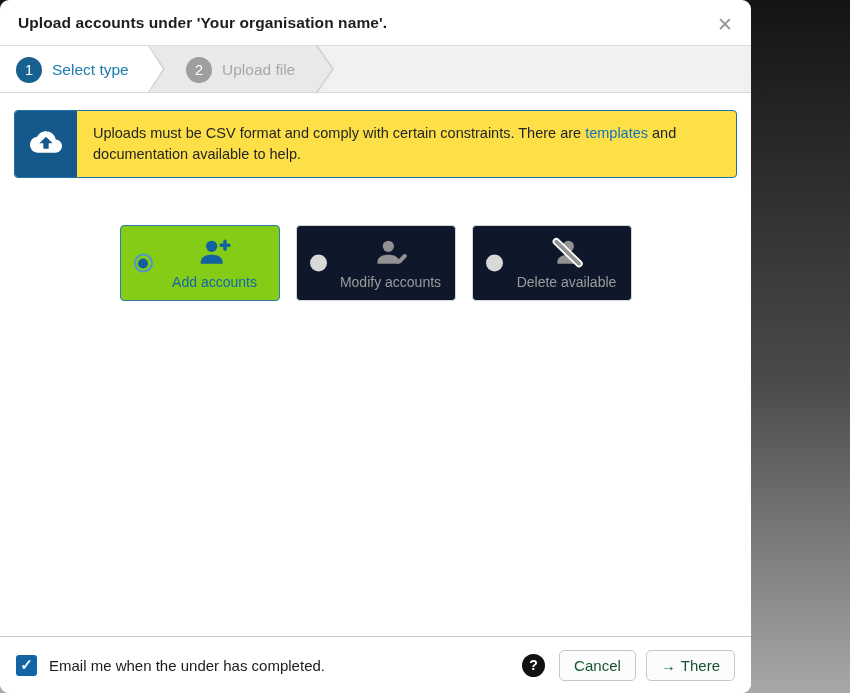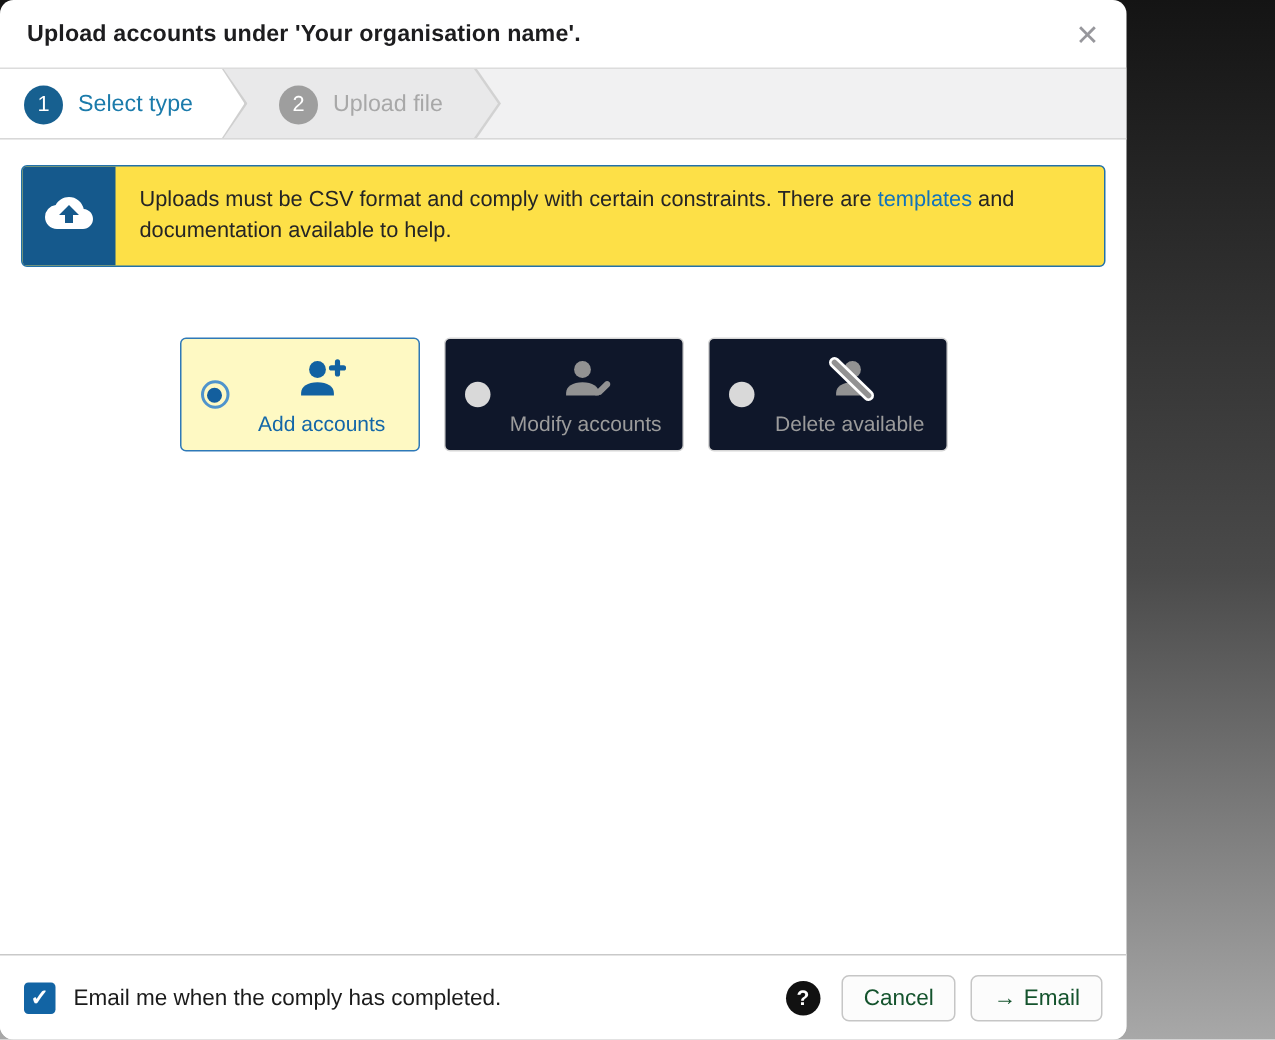--- a/index.html
+++ b/index.html
@@ -70,21 +70,21 @@
     padding:12px 16px; font-size:14.5px; color:#252525; line-height:21px;
   }
   .banner-link { color:#1273bb; text-decoration:none; cursor:pointer; }
 
   
   .cards { margin-top:47px; display:flex; justify-content:center; gap:16px; }
   .card {
     position:relative; width:160px; height:76px; border-radius:4px; cursor:pointer;
     background:#0f172a; border:1px solid #d6d6d6;
   }
-  .card.selected { background:#fef9c3; border:1px solid #2e79b8; }
+  .card.selected { background:#84cc16; border:1px solid #2e79b8; }
   .radio { position:absolute; left:13px; top:50%; transform:translateY(-50%); }
   .radio-on {
     width:19px; height:19px; border-radius:50%; border:2px solid #4f94cc;
     display:flex; align-items:center; justify-content:center; background:transparent;
   }
   .radio-on .dot { width:10px; height:10px; border-radius:50%; background:#135f9e; }
   .radio-off { width:17px; height:17px; border-radius:50%; background:#d9d9d9; }
   .card-body {
     position:absolute; left:32px; right:2px; top:0; bottom:0;
     display:flex; flex-direction:column; align-items:center; justify-content:center;
@@ -209,25 +209,25 @@
           </svg>
         </span>
         <span class="card-label">Delete available</span>
       </div>
     </div>
 
   </div>
 
   <div class="footer">
     <div class="checkbox">✓</div>
-    <div class="cb-label">Email me when the comply has completed.</div>
+    <div class="cb-label">Email me when the under has completed.</div>
     <div class="footer-spacer"></div>
     <div class="help-circle">?</div>
     <button class="btn">
       <span>Cancel</span>
     </button>
     <button class="btn">
       <span class="btn-arrow">→</span>
-      <span>Email</span>
+      <span>There</span>
     </button>
   </div>
 
 </div>
 
 </body></html>

